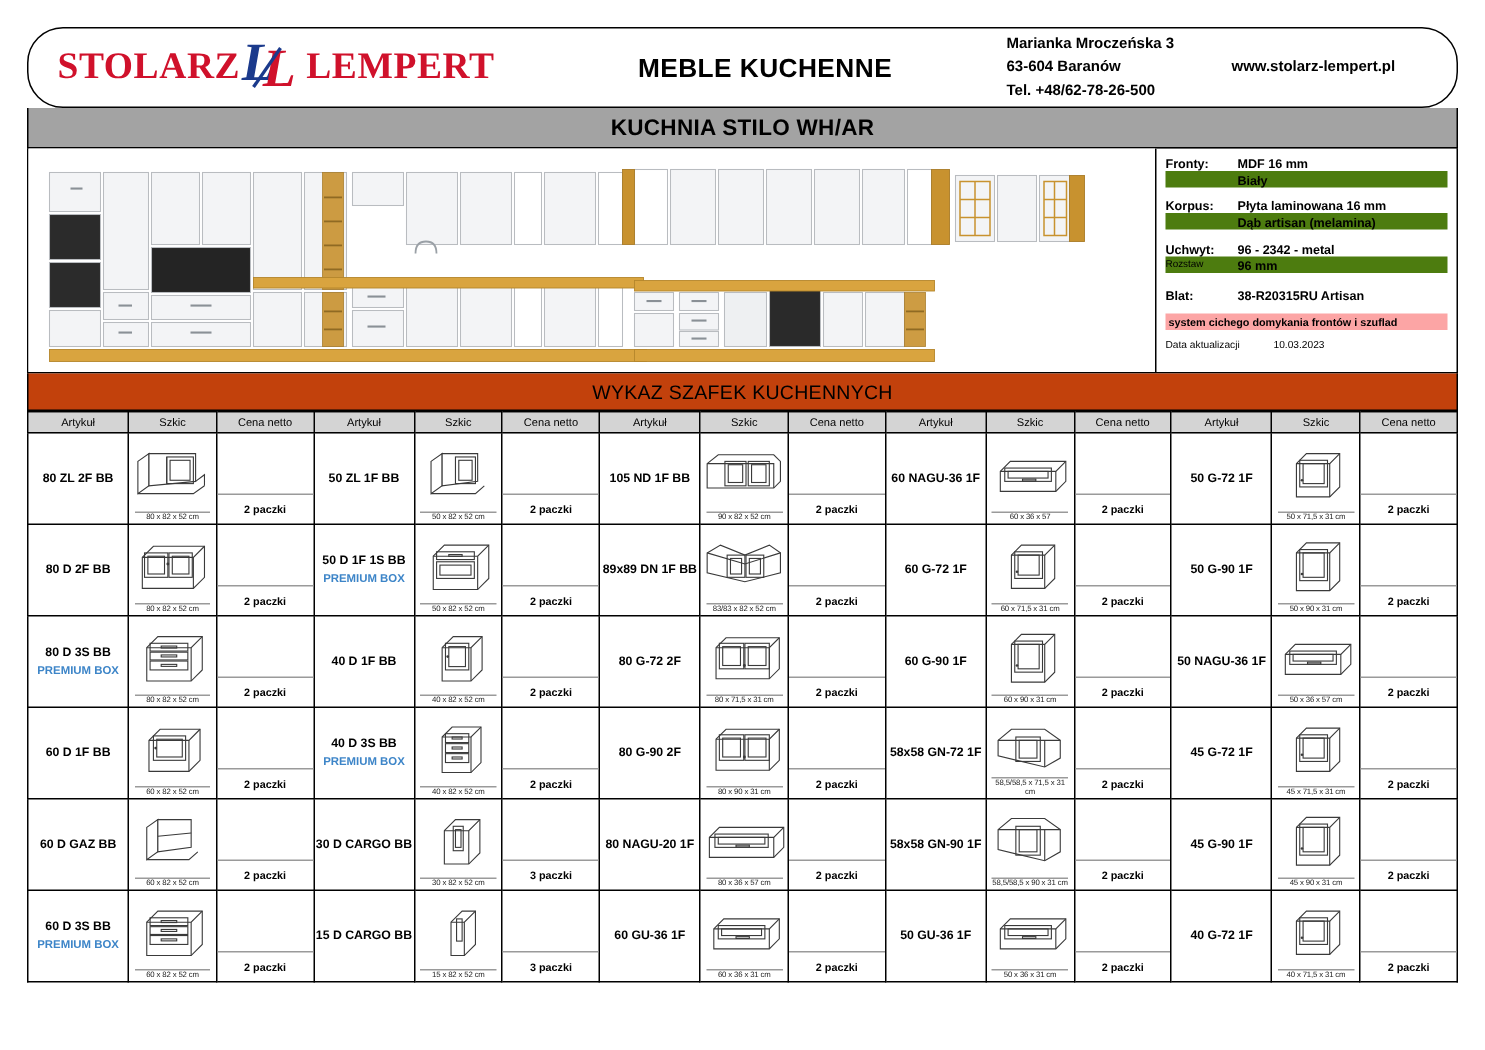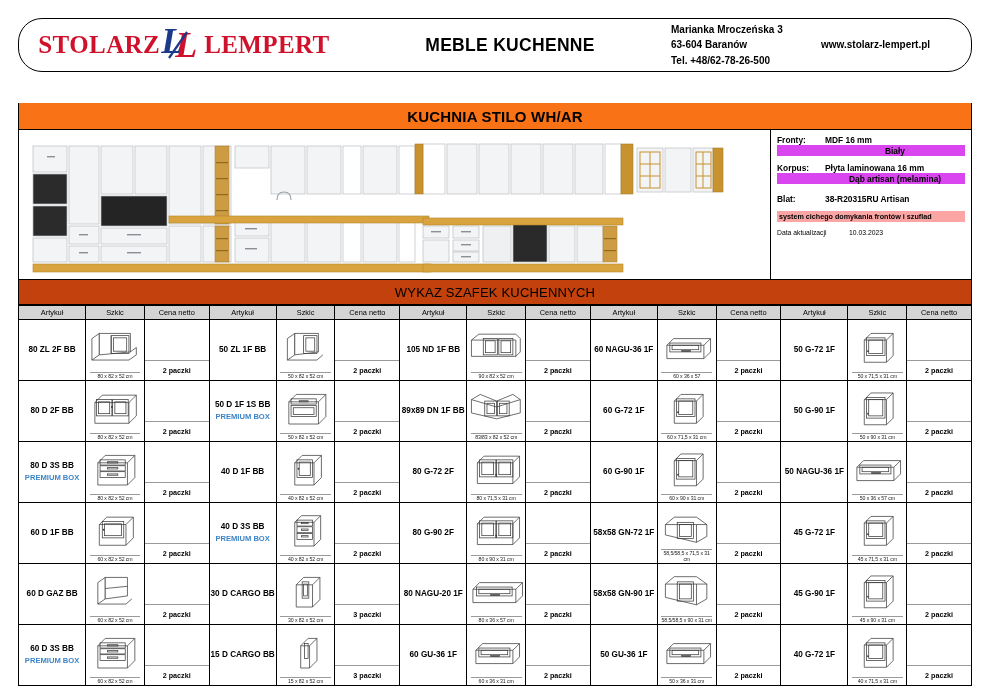--- a/index.html
+++ b/index.html
@@ -17,30 +17,30 @@
   .logo .mark{position:relative;width:42px;height:30px;display:inline-block;margin:0 1px;}
   .logo .mark span{position:absolute;font-family:"Liberation Serif",serif;font-style:italic;font-weight:bold;font-size:36px;line-height:30px;}
   .logo .mark .l1{left:0;top:-4px;color:#1b3a8c;}
   .logo .mark .l2{left:14px;top:0px;color:#d0112b;}
   .hdr-title{flex:1;display:flex;align-items:center;justify-content:center;font-size:17.5px;font-weight:bold;letter-spacing:.3px;}
   .hdr-contact{width:300px;display:flex;align-items:center;font-size:10px;font-weight:bold;line-height:1.55;}
   .hdr-contact .addr{width:150px;}
   .hdr-contact .web{flex:1;text-align:left;}
 
   
-  .bar{height:26px;background:#f97316;border:1.5px solid #000;border-top:none;
-       display:flex;align-items:center;justify-content:center;font-size:15px;font-weight:bold;letter-spacing:.2px;margin-top:31px;}
+  .bar{height:26px;background:#a3a3a3;border:1.5px solid #000;border-top:none;
+       display:flex;align-items:center;justify-content:center;font-size:15px;font-weight:bold;letter-spacing:.2px;}
 
   
   .mid{display:flex;border:1.5px solid #000;border-top:none;height:150px;box-sizing:border-box;}
   .render{flex:1;position:relative;overflow:hidden;background:#fff;border-right:1.5px solid #000;}
   .spec{width:200px;box-sizing:border-box;padding:4px 6px 2px 6px;font-size:8px;}
   .spec-grp{margin-bottom:0;}
   .spec-row{display:flex;align-items:center;height:11px;}
-  .spec-row.sh{background:#d946ef;justify-content:center;}
+  .spec-row.sh{background:#4d7c0f;}
   .spec-k{width:48px;font-weight:bold;font-size:8.4px;}
   .spec-k.small{font-weight:normal;font-size:6.6px;}
   .spec-v{font-weight:bold;font-size:8.4px;}
   .spec-note{background:#fca5a5;font-weight:bold;font-size:7.2px;height:11px;display:flex;align-items:center;padding-left:2px;margin-top:7px;}
   .spec-date{display:flex;font-size:6.8px;margin-top:7px;}
   .spec-date .d1{width:72px;}
 
   
   .bar2{height:24px;background:#c2410c;border:1.5px solid #000;border-top:none;
         display:flex;align-items:center;justify-content:center;font-size:13px;letter-spacing:.2px;}
@@ -234,20 +234,30 @@
         </div>
       </div>
       <div class="spec-grp" style="margin-top:6px;">
         <div class="spec-row">
           <div class="spec-k">Korpus:</div>
           <div class="spec-v">Płyta laminowana 16 mm</div>
         </div>
         <div class="spec-row sh">
           <div class="spec-k"></div>
           <div class="spec-v">Dąb artisan (melamina)</div>
+        </div>
+      </div>
+      <div class="spec-grp" style="margin-top:7px;">
+        <div class="spec-row">
+          <div class="spec-k">Uchwyt:</div>
+          <div class="spec-v">96 - 2342 - metal</div>
+        </div>
+        <div class="spec-row sh">
+          <div class="spec-k small">Rozstaw</div>
+          <div class="spec-v">96 mm</div>
         </div>
       </div>
       <div class="spec-grp" style="margin-top:9px;">
         <div class="spec-row">
           <div class="spec-k">Blat:</div>
           <div class="spec-v">38-R20315RU Artisan</div>
         </div>
       </div>
       <div class="spec-note">system cichego domykania frontów i szuflad</div>
       <div class="spec-date">

